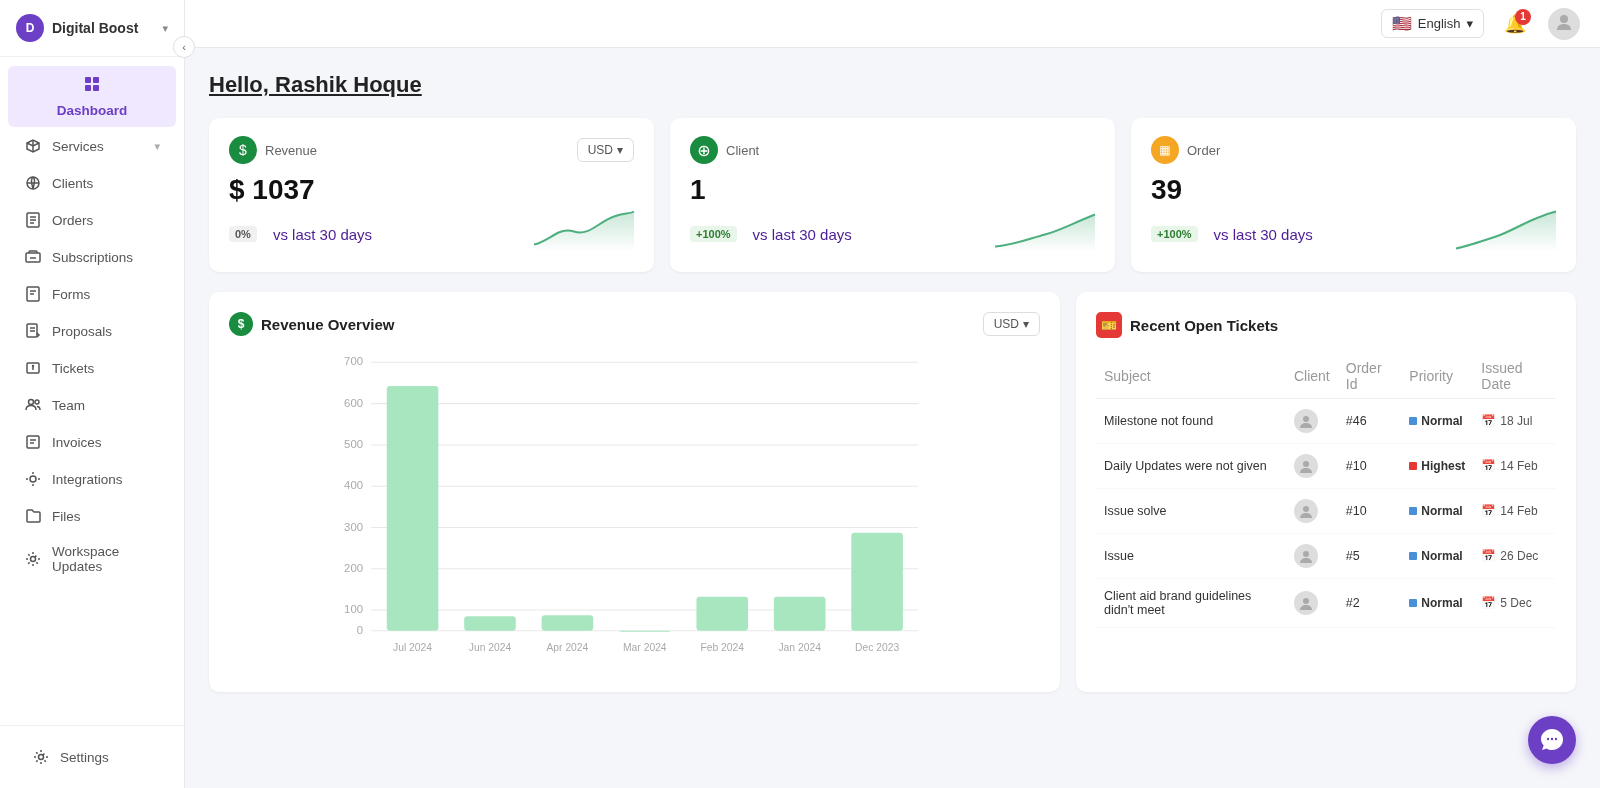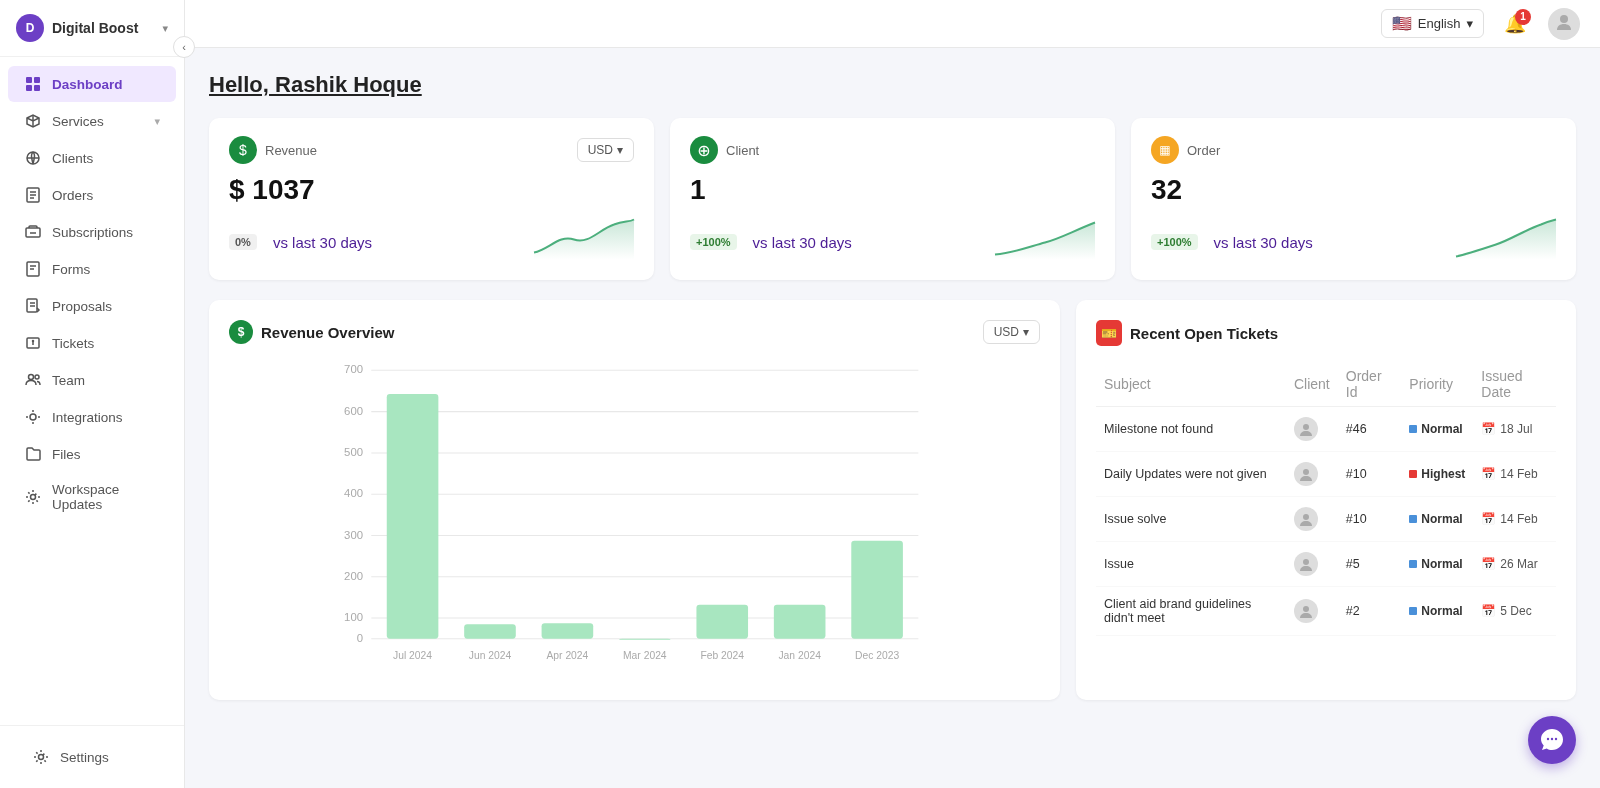--- a/index.html
+++ b/index.html
@@ -43,20 +43,21 @@
       color: #555;
       font-size: 13.5px;
       border-radius: 6px;
       margin: 1px 8px;
       transition: background 0.15s;
     }
     .nav-item.active {
       background: #f0e8ff;
       color: #6c3fc5;
       font-weight: 600;
+      flex-direction: column;
     }
     .nav-item .nav-icon { width: 18px; height: 18px; display: flex; align-items: center; justify-content: center; flex-shrink: 0; }
     .nav-item .chevron { margin-left: auto; font-size: 11px; color: #aaa; }
     .nav-settings {
       padding: 12px 8px;
       border-top: 1px solid #f0f0f0;
     }
 
     
     .collapse-btn {
@@ -194,21 +195,21 @@
       padding: 4px 10px;
       font-size: 12px;
       cursor: pointer;
       color: #555;
       background: #fff;
     }
     .stat-value {
       font-size: 28px;
       font-weight: 700;
       color: #111;
-      margin-bottom: 16px;
+      margin-bottom: 8px;
     }
     .stat-footer {
       display: flex;
       align-items: center;
       gap: 8px;
     }
     .stat-badge {
       font-size: 11px;
       font-weight: 600;
       padding: 2px 6px;
@@ -449,20 +450,29 @@
         <svg width="16" height="16" viewBox="0 0 16 16" fill="none" stroke="currentColor" stroke-width="1.5">
           <circle cx="6" cy="5" r="2.5"></circle>
             <path d="M1 13c0-3 2-4.5 5-4.5s5 1.5 5 4.5"></path>
           <circle cx="12" cy="5" r="2"></circle>
             <path d="M12 9.5c1.5 0 3 1 3 3.5"></path>
         </svg>
       </span>
       <span>Team</span>
     </div>
 
+    <div class="nav-item">
+      <span class="nav-icon">
+        <svg width="16" height="16" viewBox="0 0 16 16" fill="none" stroke="currentColor" stroke-width="1.5">
+          <rect x="2" y="2" width="12" height="12" rx="1"></rect>
+          <path d="M5 6h6M5 9h4"></path>
+        </svg>
+      </span>
+      <span>Invoices</span>
+    </div>
 
     <div class="nav-item">
       <span class="nav-icon">
         <svg width="16" height="16" viewBox="0 0 16 16" fill="none" stroke="currentColor" stroke-width="1.5">
           <circle cx="8" cy="8" r="3"></circle>
             <path d="M8 1v2M8 13v2M1 8h2M13 8h2"></path>
         </svg>
       </span>
       <span>Integrations</span>
     </div>
@@ -583,21 +593,21 @@
         </div>
       </div>
 
       <div class="stat-card">
         <div class="stat-card-header">
           <div class="stat-label-row">
             <div class="stat-icon orange" style="font-size:12px;">▦</div>
             <span class="stat-label">Order</span>
           </div>
         </div>
-        <div class="stat-value">32</div>
+        <div class="stat-value">39</div>
         <div class="stat-footer">
           <span class="stat-badge positive">+100%</span>
           <span class="stat-days">vs last 30 days</span>
           <div style="flex:1"></div>
           <svg class="stat-chart sparkline" width="100" height="45" viewBox="0 0 100 45">
             <defs>
               <linearGradient id="g3" x1="0" y1="0" x2="0" y2="1">
                 <stop offset="0%" stop-color="#4caf7d" stop-opacity="0.3"></stop>
                 <stop offset="100%" stop-color="#4caf7d" stop-opacity="0"></stop>
               </linearGradient>
@@ -770,21 +780,21 @@
       <td>#5</td>
       <td>
         <div class="priority-badge">
           <div class="priority-dot normal"></div>
           <span>Normal</span>
         </div>
       </td>
       <td>
         <div class="date-cell">
           <span>📅</span>
-          <span>26 Mar</span>
+          <span>26 Dec</span>
         </div>
       </td>
     </tr>
               <tr>
       <td>Client aid brand guidelines didn't meet</td>
       <td>
         <div class="client-avatar">
           <svg width="16" height="16" viewBox="0 0 16 16" fill="#aaa">
             <circle cx="8" cy="6" r="3"></circle>
                       <path d="M2 15c0-3 2.5-5 6-5s6 2 6 5"></path>

